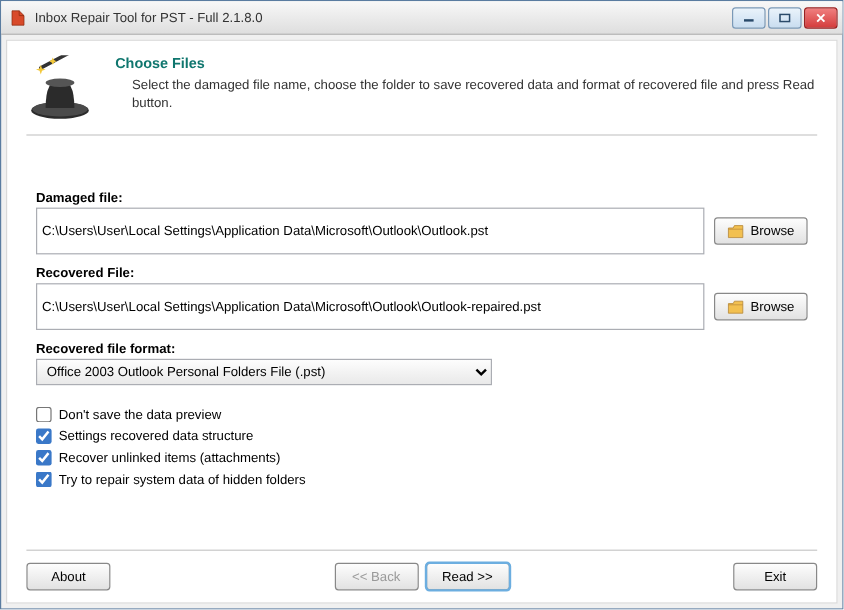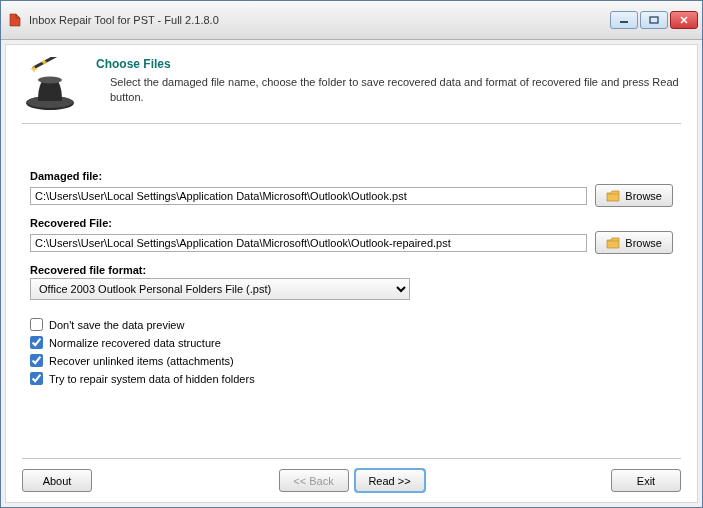--- a/index.html
+++ b/index.html
@@ -14,21 +14,21 @@
   }
   .window {
     width: 703px;
     height: 508px;
     border: 1px solid #5a7ca0;
     background: #f0f0f0;
     display: flex;
     flex-direction: column;
   }
   .titlebar {
-    height: 39px;
+    height: 28px;
     background: linear-gradient(to bottom, #f8f8f8, #dedede);
     border-bottom: 1px solid #b0b0b0;
     display: flex;
     align-items: center;
     padding: 0 4px 0 6px;
   }
   .titlebar .app-icon {
     width: 16px; height: 16px; margin-right: 6px;
     display: flex; align-items: center; justify-content: center;
   }
@@ -93,21 +93,21 @@
     color: #000;
   }
   .file-row {
     display: flex;
     gap: 8px;
     margin-bottom: 10px;
     align-items: center;
   }
   .text-input {
     flex: 1;
-    height: 18px;
+    height: 39px;
     border: 1px solid #abadb3;
     padding: 2px 4px;
     font-family: inherit;
     font-size: 11px;
     background: #fff;
   }
   .btn {
     height: 23px;
     min-width: 64px;
     padding: 5px 10px;
@@ -265,21 +265,21 @@
         <option>Office 2003 Outlook Personal Folders File (.pst)</option>
       </select>
 
       <div class="check-group">
         <label class="check-row">
           <input type="checkbox" style="">
           <span>Don't save the data preview</span>
         </label>
         <label class="check-row">
           <input type="checkbox" checked="" style="">
-          <span>Normalize recovered data structure</span>
+          <span>Settings recovered data structure</span>
         </label>
         <label class="check-row">
           <input type="checkbox" checked="" style="">
           <span>Recover unlinked items (attachments)</span>
         </label>
         <label class="check-row">
           <input type="checkbox" checked="" style="">
           <span>Try to repair system data of hidden folders</span>
         </label>
       </div>

